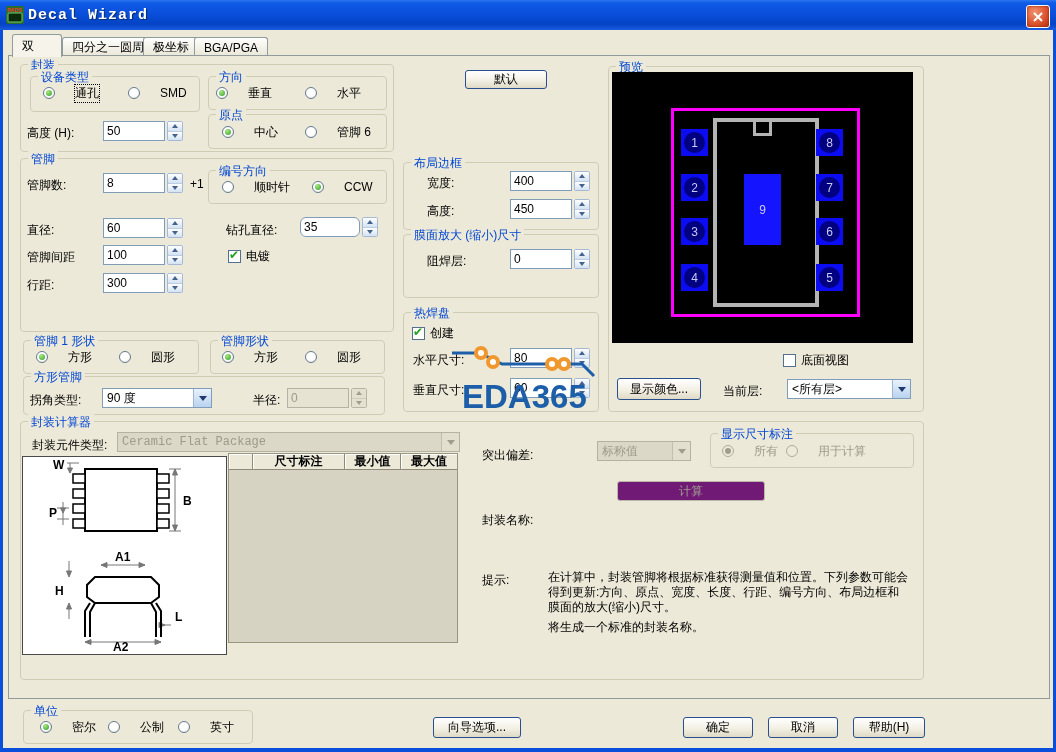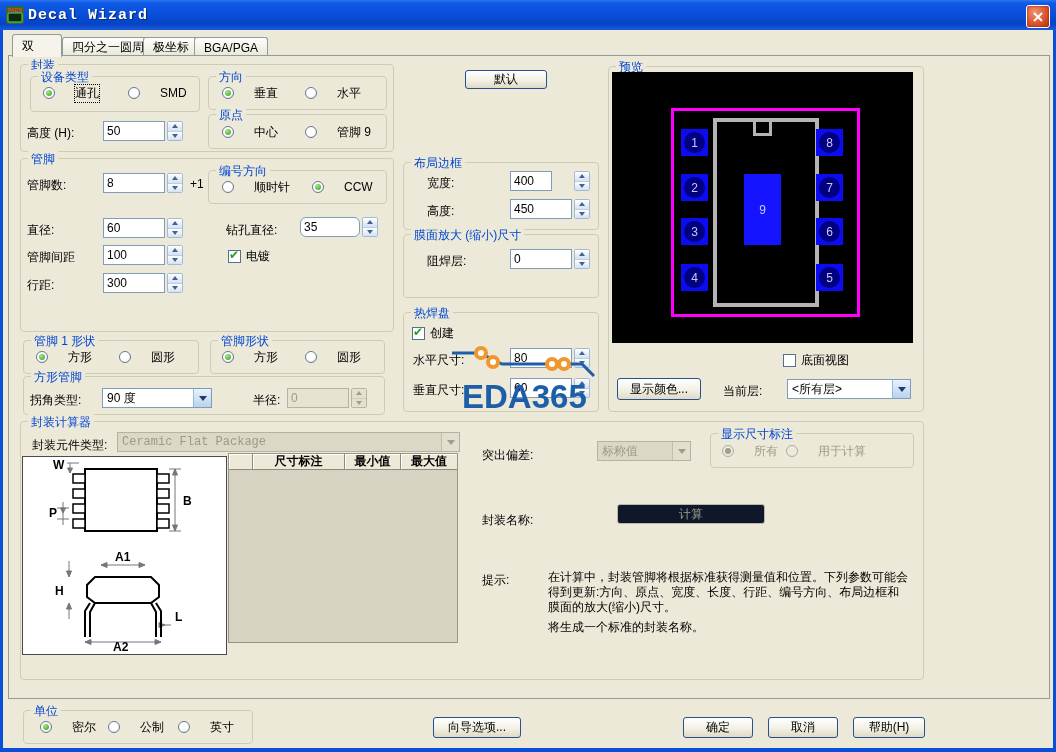--- a/index.html
+++ b/index.html
@@ -52,21 +52,21 @@
   .ritem.dis .radio{border-color:#aeab9b;background:#eceadb;}
   .ritem.dis .radio.on::after{background:#a09d8c;}
   .focusbox{outline:1px dotted #000;}
   .cb{width:13px;height:13px;box-sizing:border-box;background:#fff;border:1px solid #55708e;position:relative;flex:none;}
   .cb.on::after{content:"✔";position:absolute;left:0px;top:-3px;color:#21a121;font-size:12px;font-weight:bold;}
   .citem{position:absolute;display:flex;align-items:center;gap:5px;height:14px;}
   
   .btn{position:absolute;display:flex;align-items:center;justify-content:center;box-sizing:border-box;
        background:linear-gradient(180deg,#ffffff,#f3f0e4 55%,#dfdac6);border:1px solid #2a4f8f;border-radius:3px;
        font-size:12px;}
-  .btn.off{border-color:#bcb8a8;color:#a19f90;background:#0f172a;margin-top:23px;}
+  .btn.off{border-color:#bcb8a8;color:#a19f90;background:#701a75;}
   
   .combo{position:absolute;display:flex;align-items:stretch;box-sizing:border-box;height:20px;
        border:1px solid #7f9db9;background:#fff;}
   .combo .txt{flex:1;display:flex;align-items:center;padding:0 4px;overflow:hidden;white-space:nowrap;}
   .combo .arw{width:17px;background:linear-gradient(180deg,#e9f2fc,#b9d2ef);border-left:1px solid #9cb6d6;
        display:flex;align-items:center;justify-content:center;}
   .combo .arw i{width:0;height:0;border-left:4px solid transparent;border-right:4px solid transparent;border-top:5px solid #1e3a6e;}
   .combo.off{background:#dcd8c8;border-color:#b5b2a3;}
   .combo.off .txt{color:#9d9a88;}
   .combo.off .arw{background:#e2dfcf;border-left-color:#c2bfae;}
@@ -133,38 +133,38 @@
     <span class="radio on"></span>
     <span class="focusbox">通孔</span>
   </div>
   <div class="ritem" style="left:128px;top:86px">
     <span class="radio"></span>
     <span>SMD</span>
   </div>
   <div class="abs grp" style="left:208px;top:76px;width:177px;height:32px">
     <span class="cap">方向</span>
   </div>
-  <div class="ritem" style="left:222px;top:86px">
+  <div class="ritem" style="left:216px;top:86px">
     <span class="radio on"></span>
     <span>垂直</span>
   </div>
   <div class="ritem" style="left:305px;top:86px">
     <span class="radio"></span>
     <span>水平</span>
   </div>
   <div class="abs grp" style="left:208px;top:114px;width:177px;height:33px">
     <span class="cap">原点</span>
   </div>
   <div class="ritem" style="left:222px;top:125px">
     <span class="radio on"></span>
     <span>中心</span>
   </div>
   <div class="ritem" style="left:305px;top:125px">
     <span class="radio"></span>
-    <span>管脚 9</span>
+    <span>管脚 6</span>
   </div>
   <span class="lbl" style="left:27px;top:125px">高度 (H):</span>
   <input class="tf" style="left: 103px; top: 121px; width: 62px;" value="50">
   <div class="spin" style="left:167px;top:121px">
       <b class="up">
         <i></i>
       </b>
       <b class="dn">
         <i></i>
       </b>
@@ -282,21 +282,21 @@
         <i></i>
       </b>
     </div>
 
   <div class="btn" style="left:465px;top:70px;width:82px;height:19px">默认</div>
 
   <div class="abs grp" style="left:403px;top:162px;width:194px;height:66px">
     <span class="cap">布局边框</span>
   </div>
   <span class="lbl" style="left:427px;top:175px">宽度:</span>
-  <input class="tf" style="left: 510px; top: 171px; width: 42px;" value="400">
+  <input class="tf" style="left: 510px; top: 171px; width: 62px;" value="400">
   <div class="spin" style="left:574px;top:171px">
       <b class="up">
         <i></i>
       </b>
       <b class="dn">
         <i></i>
       </b>
     </div>
   <span class="lbl" style="left:427px;top:203px">高度:</span>
   <input class="tf" style="left: 510px; top: 199px; width: 62px;" value="450">

